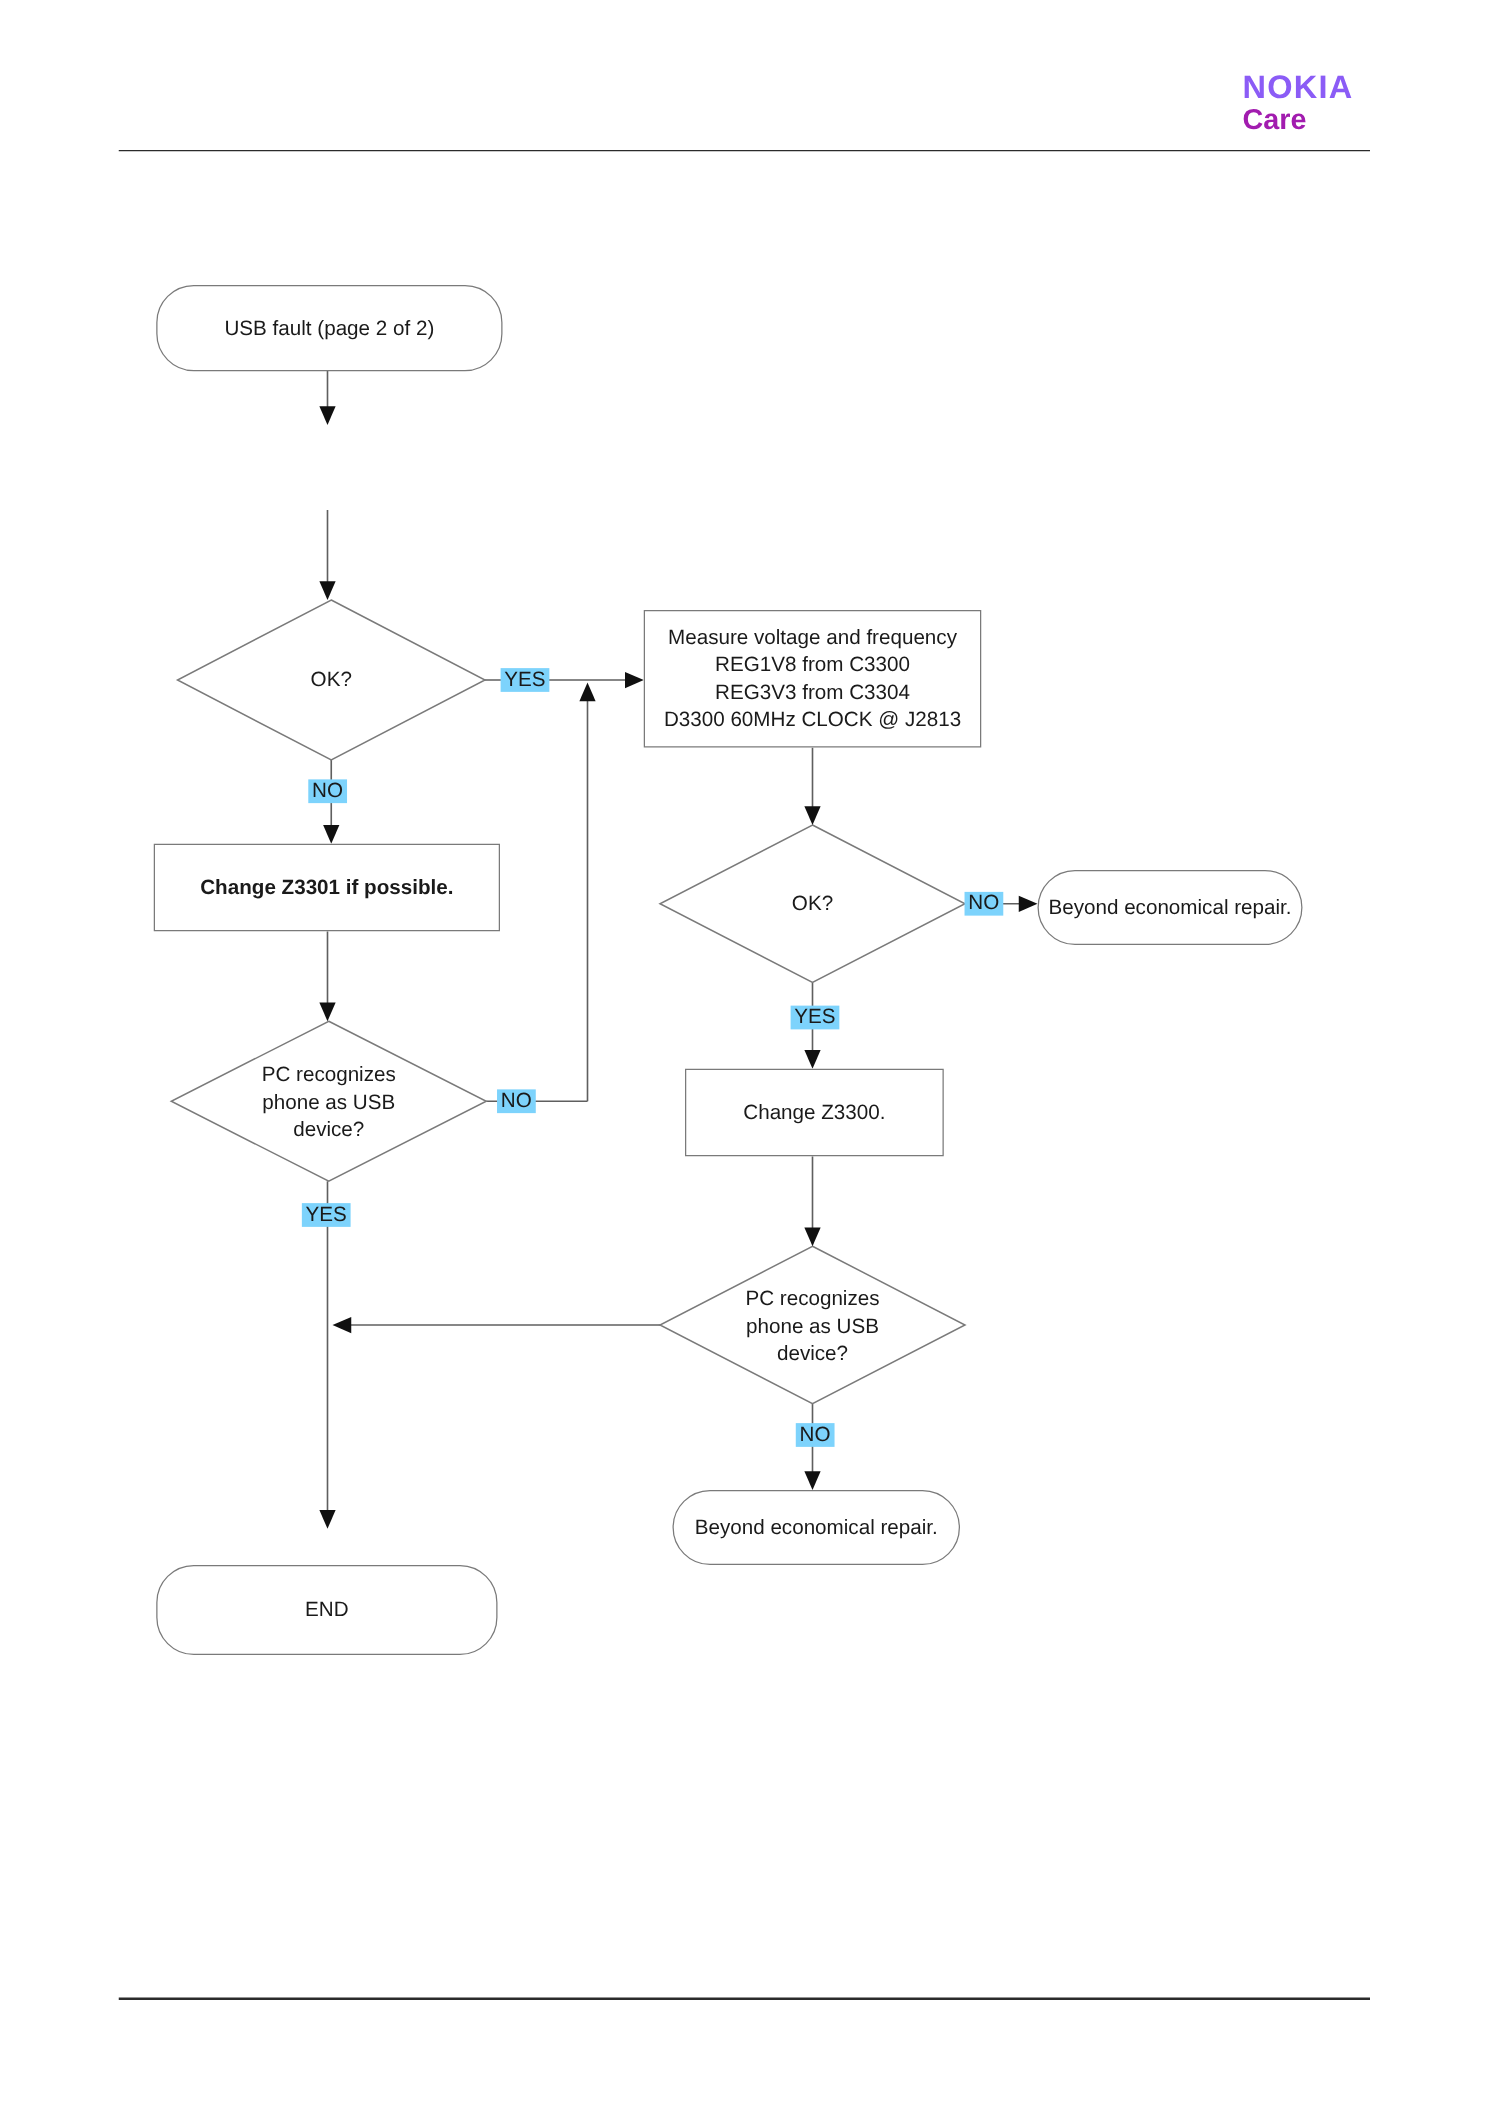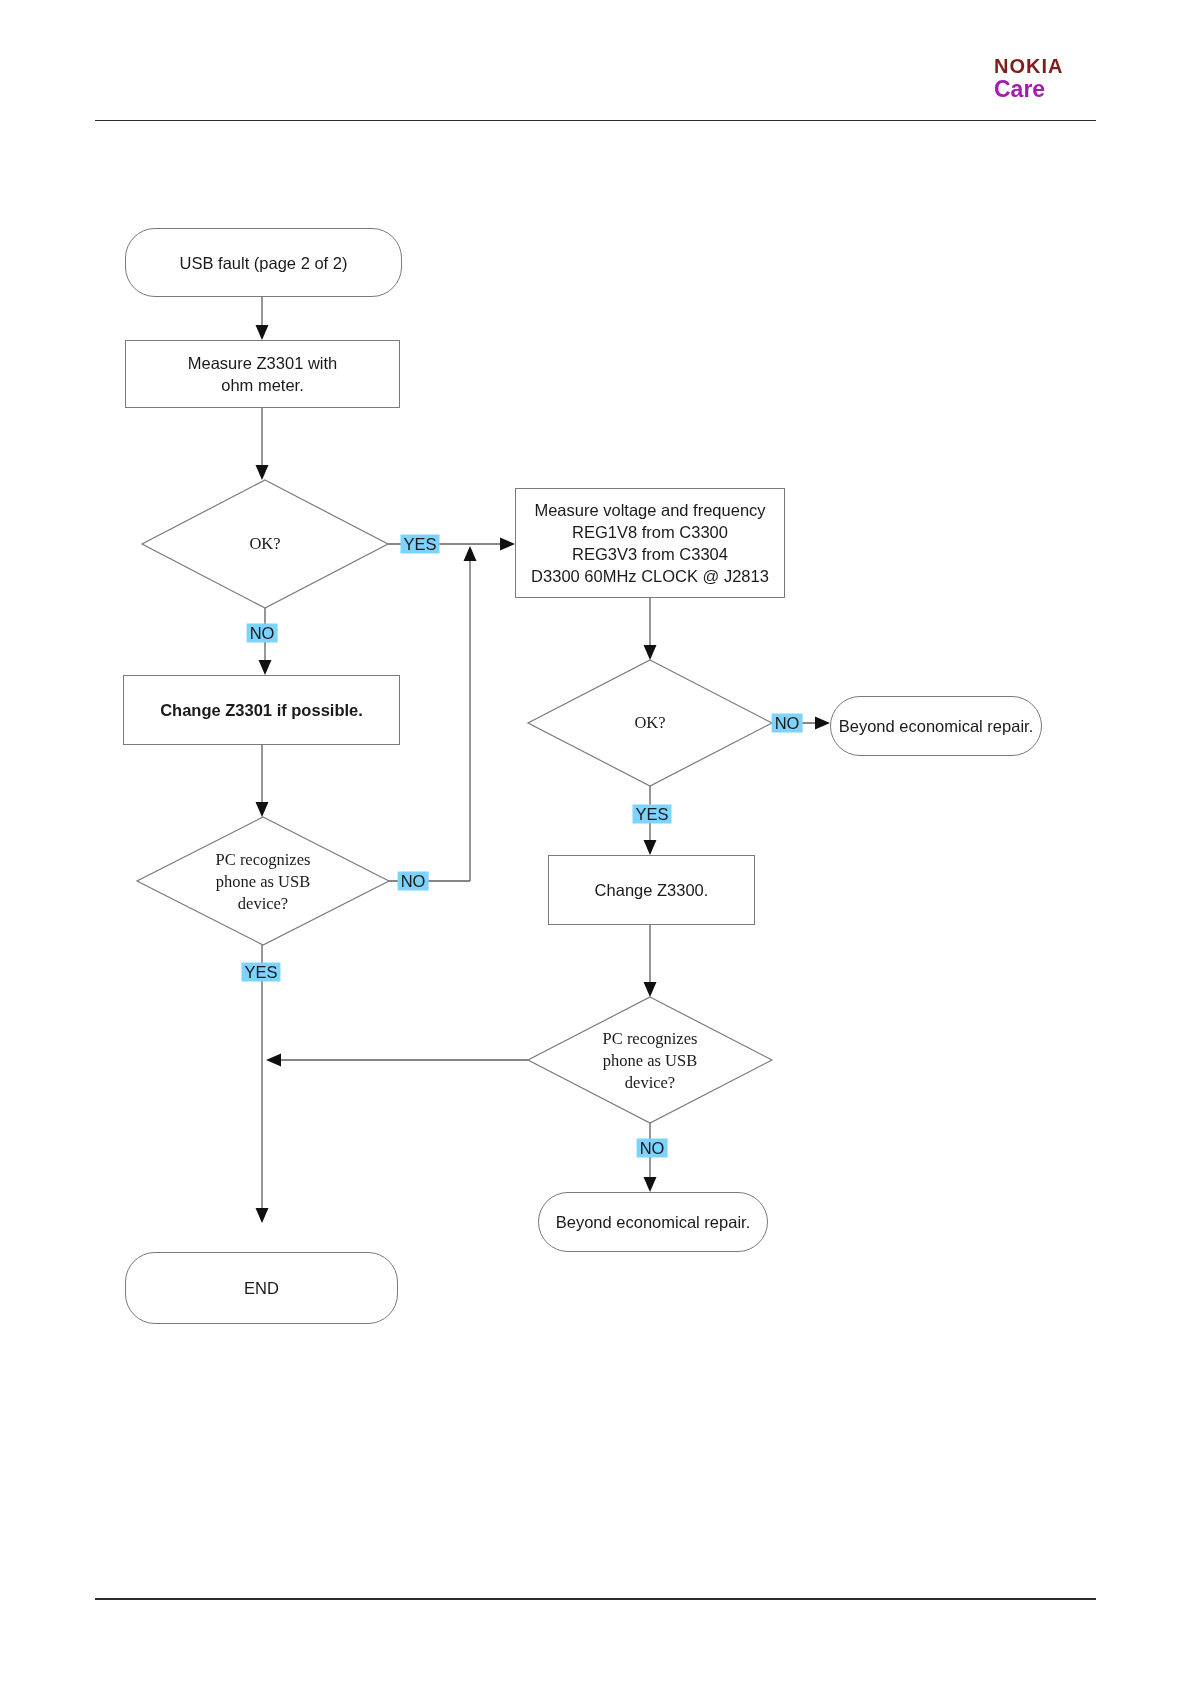--- a/index.html
+++ b/index.html
@@ -7,43 +7,43 @@
     position:relative;
     width:1191px;height:1684px;
     background:#ffffff;
     font-family:"Liberation Sans",sans-serif;
     color:#1a1a1a;
     overflow:hidden;
   }
   
   .logo{position:absolute;left:994px;top:56px;line-height:1;}
   .logo .brand{
-    font-size:20px;font-weight:900;letter-spacing:1px;
-    color:#7f1d1d;display:block;
+    font-size:26px;font-weight:900;letter-spacing:1px;
+    color:#8b5cf6;display:block;
   }
   .logo .product{
     font-size:23px;font-weight:700;color:#a21caf;display:block;margin-top:2px;
   }
   .rule{position:absolute;background:#2b2b2b;}
   .rule.top{left:95px;top:120px;width:1001px;height:1px;}
   .rule.bottom{left:95px;top:1598px;width:1001px;height:2px;}
 
   
   svg.connectors{position:absolute;left:0;top:0;}
   .node{
     position:absolute;box-sizing:border-box;
     border:1px solid #7a7a7a;background:#fff;
     display:flex;align-items:center;justify-content:center;
     text-align:center;font-size:16.5px;line-height:22px;
     white-space:pre-line;
   }
   .terminator{border-radius:30px;}
   .dtext{
     position:absolute;transform:translate(-50%,-50%);
-    text-align:center;font-size:16.5px;line-height:22px;white-space:pre-line;font-family:Liberation Serif, serif;
+    text-align:center;font-size:16.5px;line-height:22px;white-space:pre-line;
   }
   .edge-label{
     position:absolute;transform:translate(-50%,-50%);
     background:#7dd3fc;padding:0 3px;font-size:16.5px;
   }
 </style>
 </head>
 <body>
 
 <div class="page">
@@ -90,22 +90,20 @@
       <path d="M650,660 l-6.5,-15 l13,0 Z"></path>
       <path d="M830,723 l-15,-6.5 l0,13 Z"></path>
       <path d="M650,855 l-6.5,-15 l13,0 Z"></path>
       <path d="M650,997 l-6.5,-15 l13,0 Z"></path>
       <path d="M650,1192 l-6.5,-15 l13,0 Z"></path>
     </g>
   </svg>
 
   <div class="node terminator" style="left:125px;top:228px;width:277px;height:69px;">USB fault (page 2 of 2)</div>
 
-  <div class="node" style="left:125px;top:340px;width:275px;height:68px;">Measure Z3301 with
-ohm meter.</div>
 
   <div class="dtext" style="left:265px;top:544px;">OK?</div>
 
   <div class="node" style="left:515px;top:488px;width:270px;height:110px;">Measure voltage and frequency
 REG1V8 from C3300
 REG3V3 from C3304
 D3300 60MHz CLOCK @ J2813</div>
 
   <div class="node" style="left:123px;top:675px;width:277px;height:70px;font-weight:bold;">Change Z3301 if possible.</div>
 

